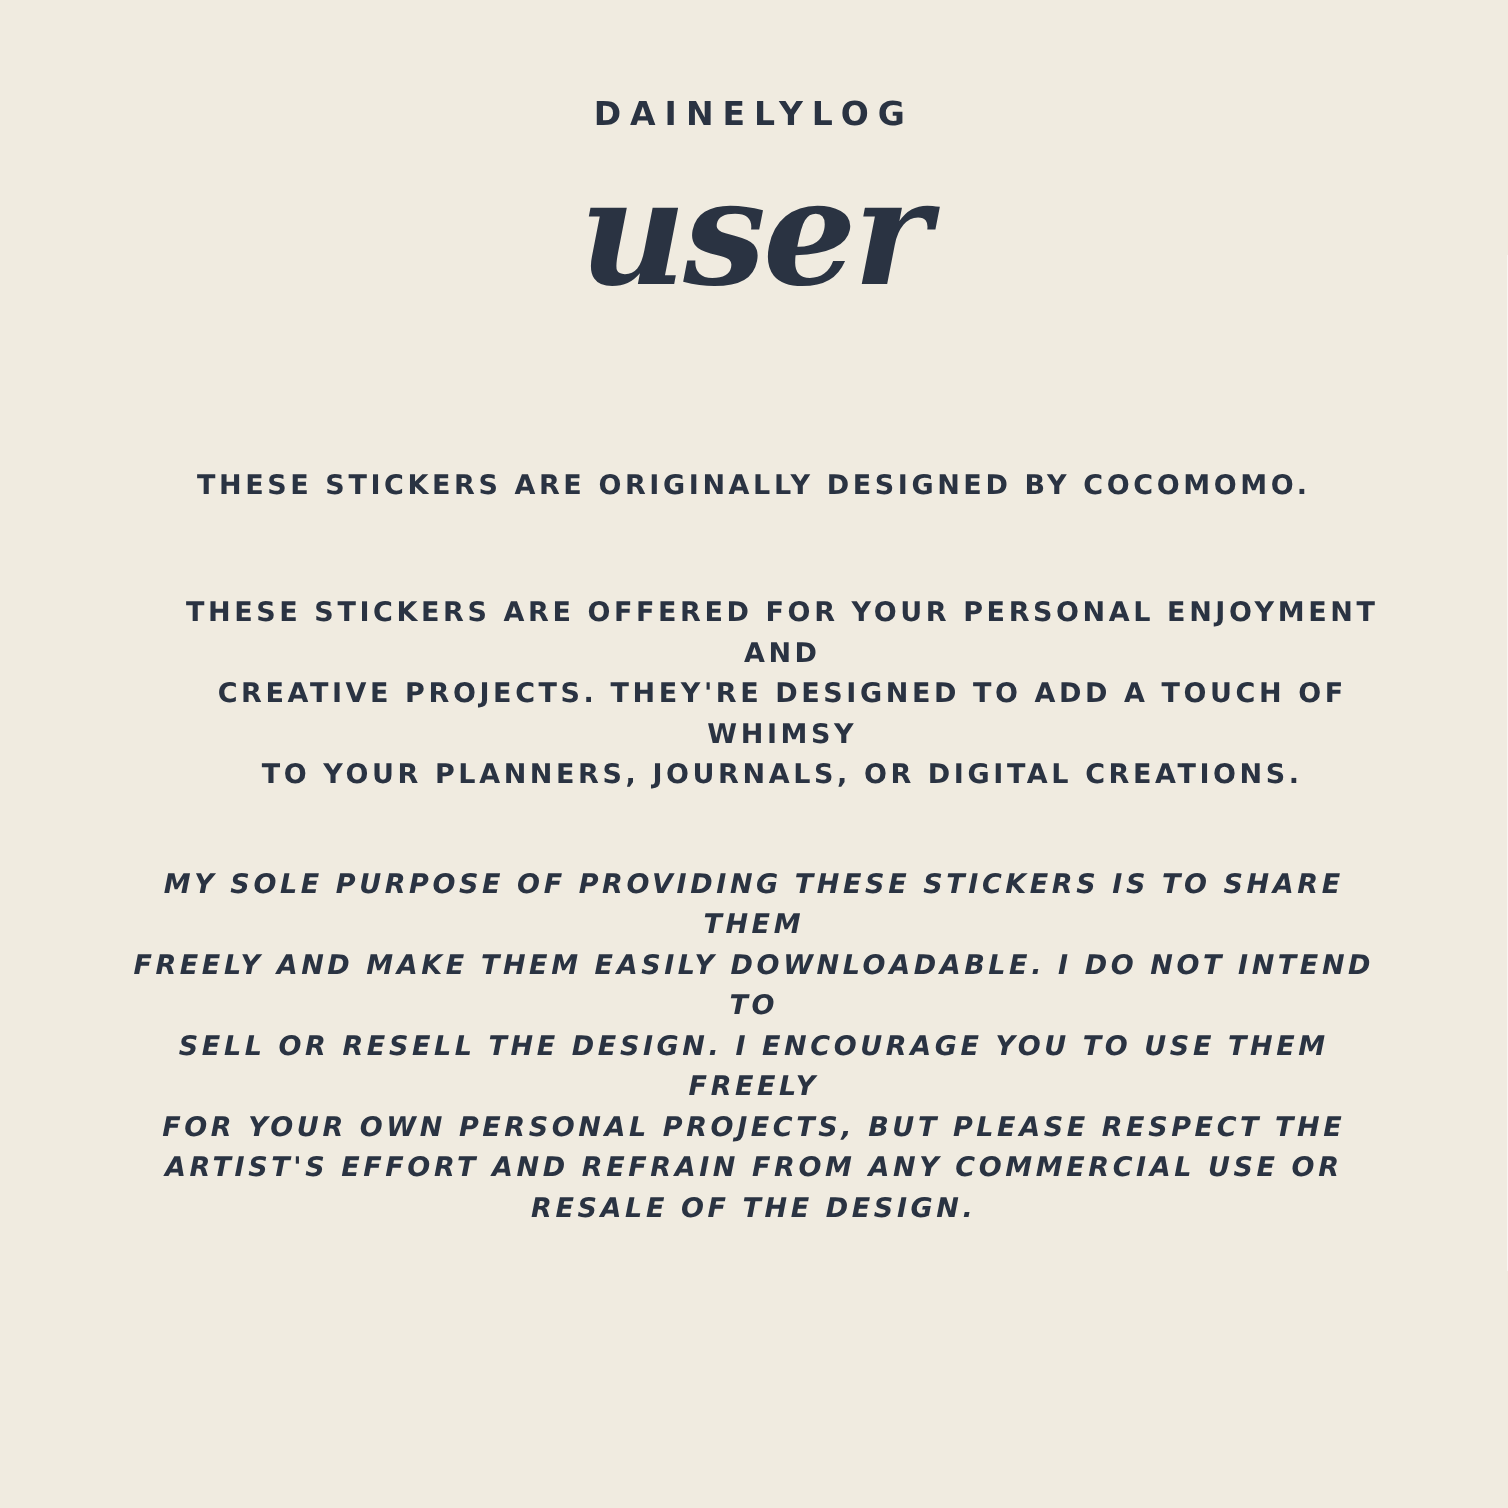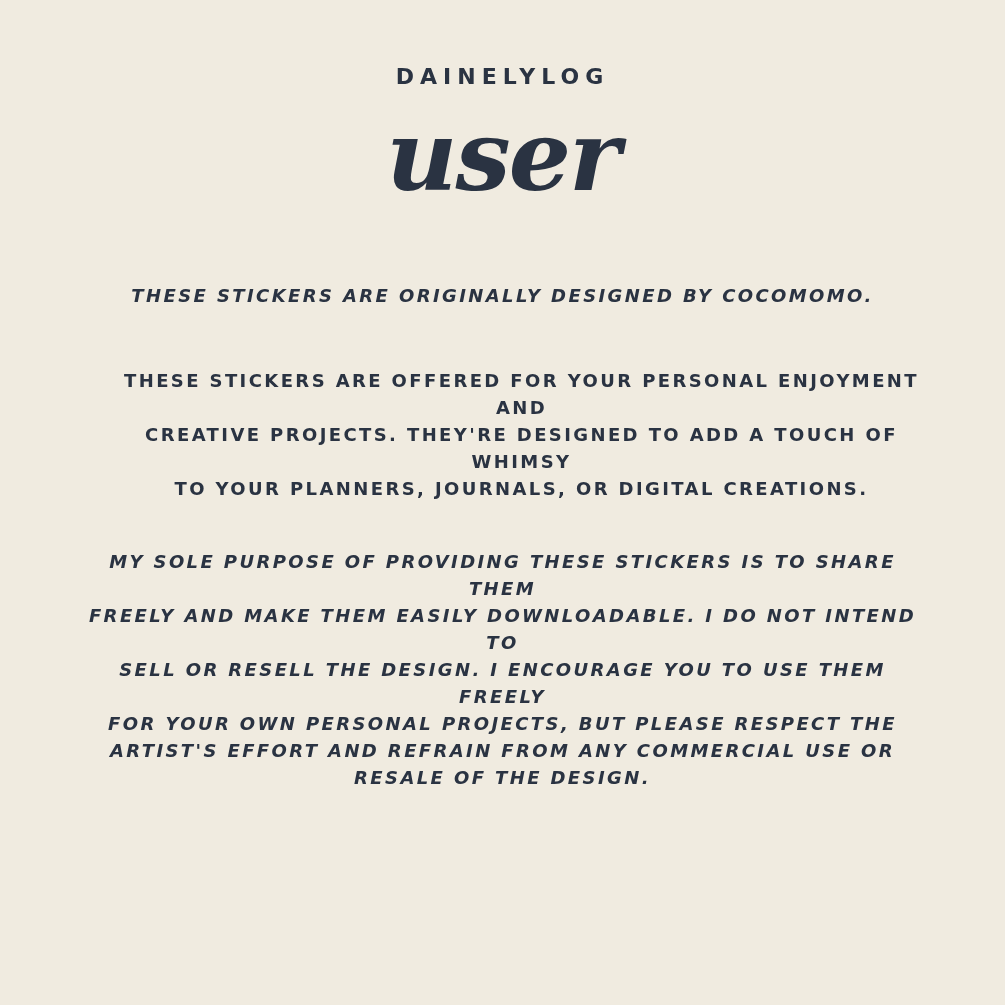--- a/index.html
+++ b/index.html
@@ -56,21 +56,21 @@
   .para {
     margin: 0 auto;
     font-size: 18px;
     font-weight: 700;
     letter-spacing: 2.4px;
     line-height: 27px;
     text-transform: uppercase;
     white-space: pre-line;
     color: #2A3342;
   }
-  .para-1 { margin-top: 80px; font-style: italic; }
+  .para-1 { margin-top: 108px; }
   .para-2 { margin-top: 58px; margin-left: 38px; }
   .para-3 { margin-top: 46px; font-style: italic; }
 </style>
 </head>
 <body>
 
 <div class="canvas">
 
   <h2 class="brand">DAINELYLOG</h2>
 

